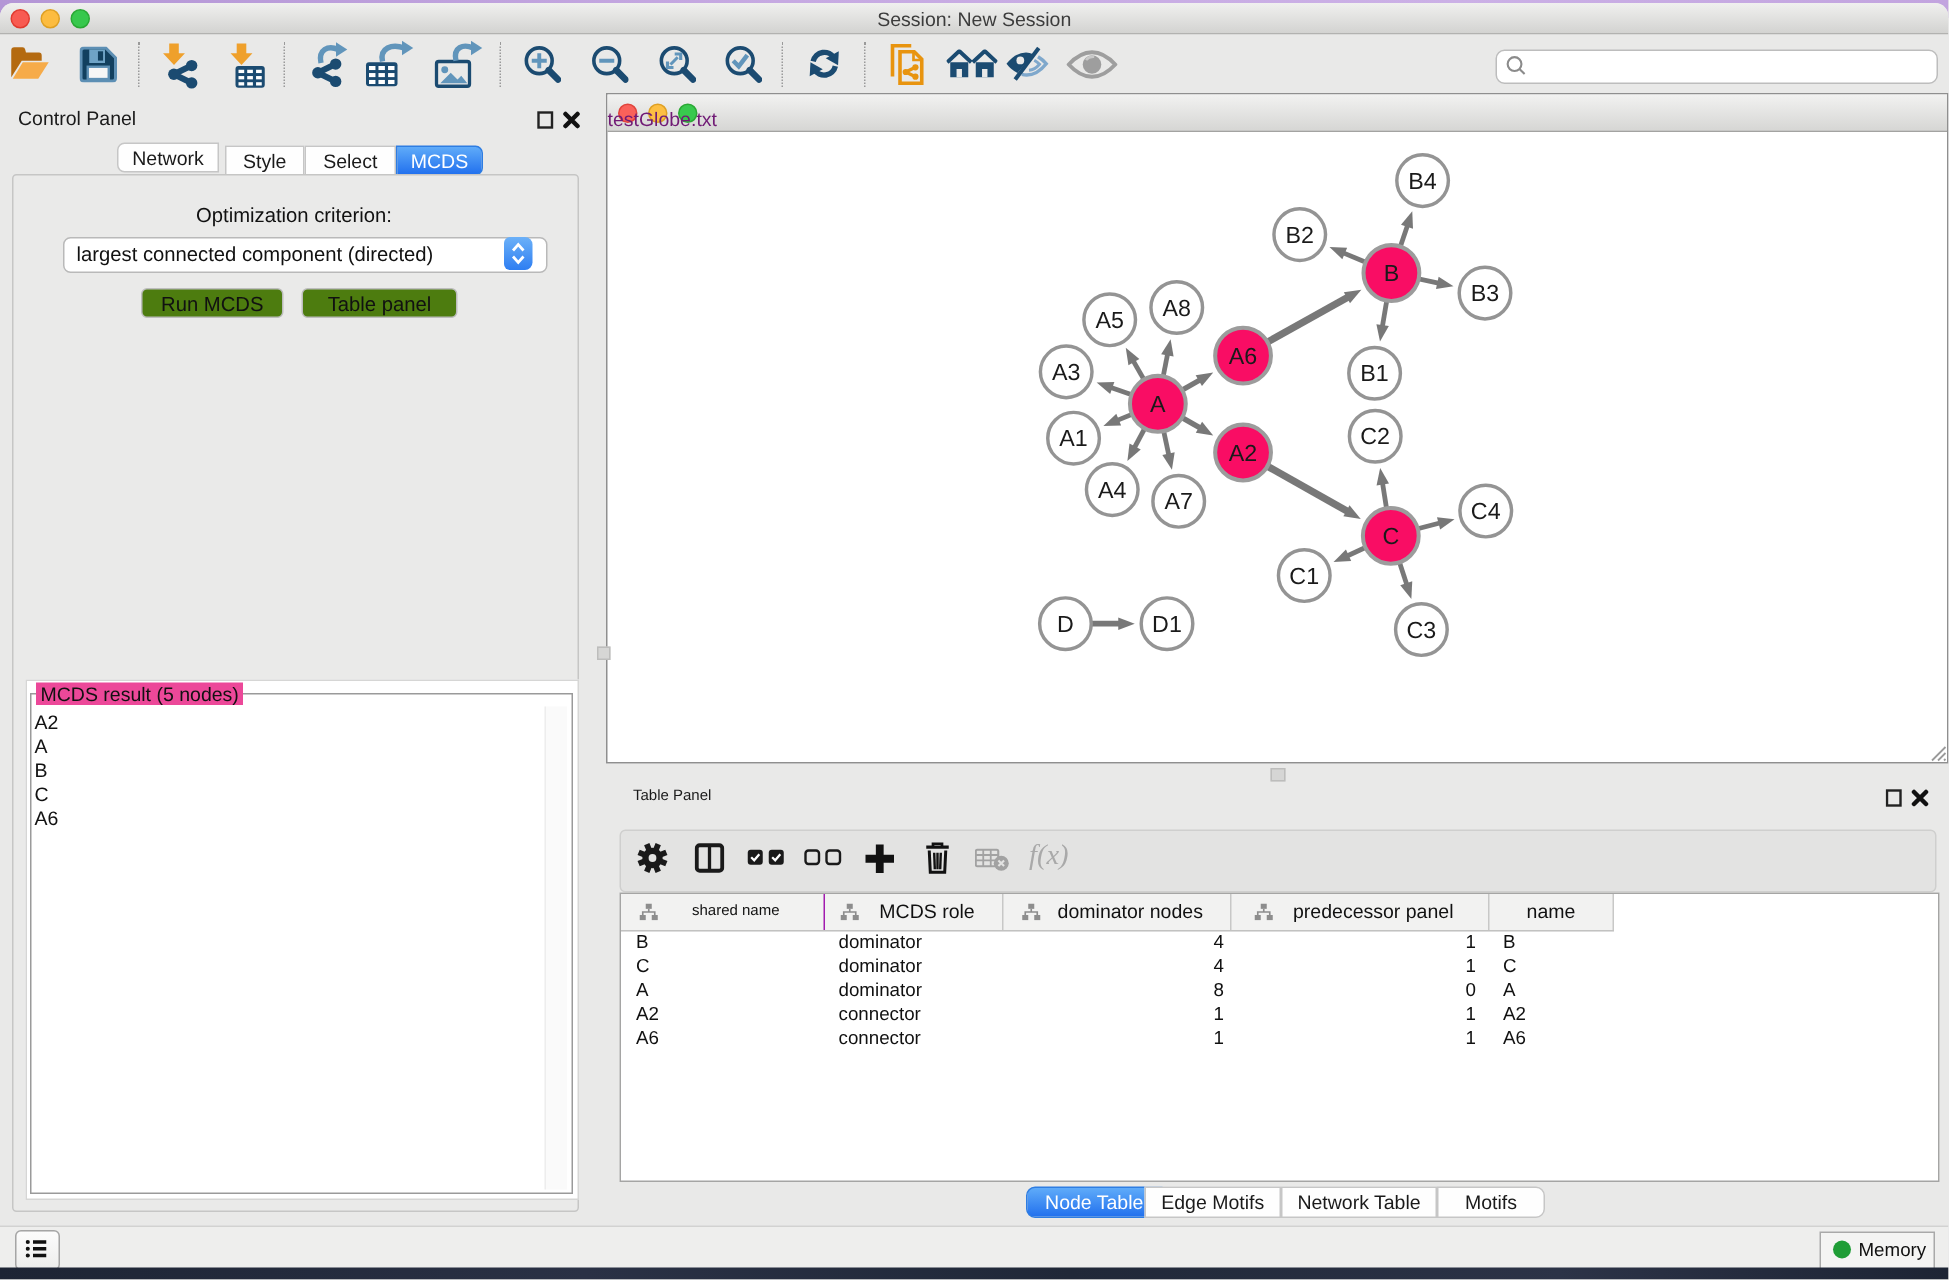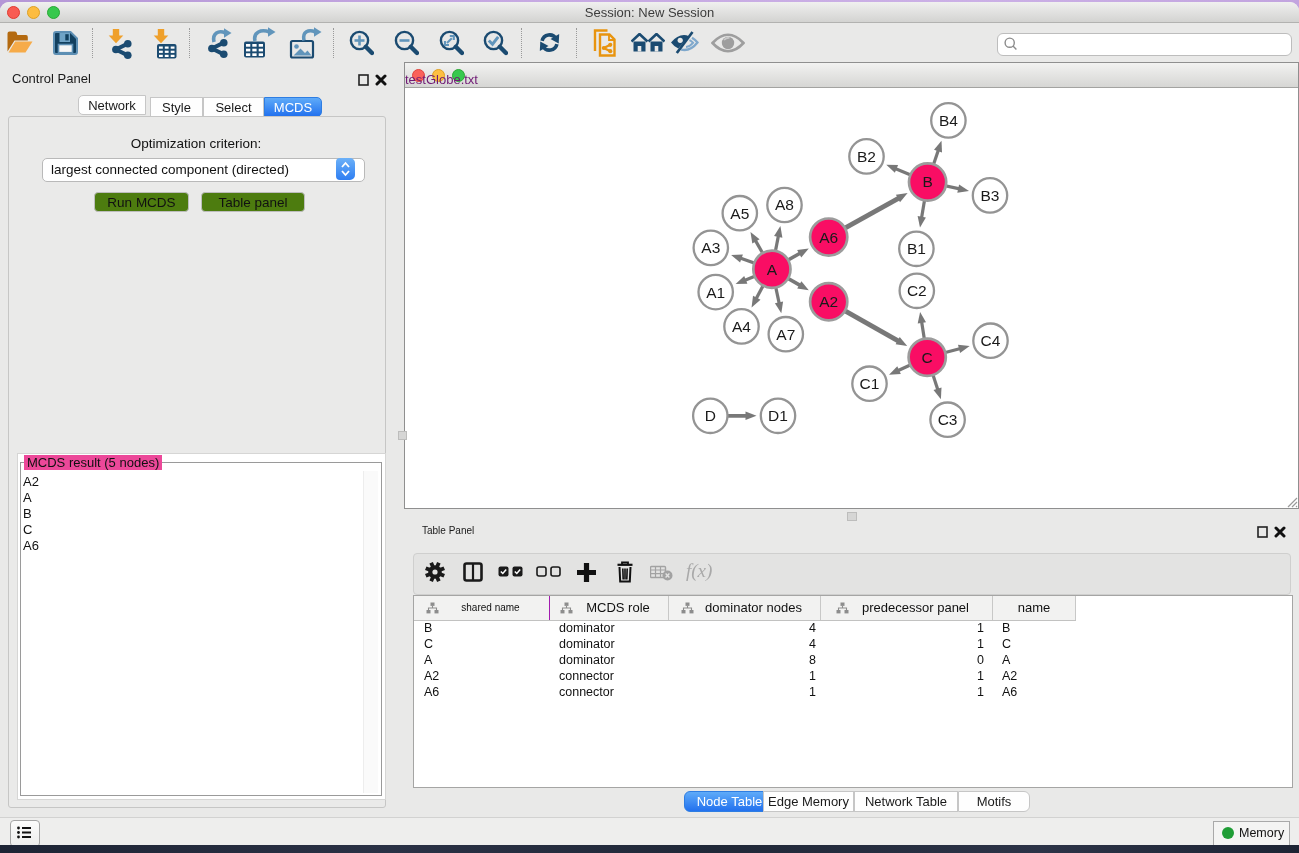--- a/index.html
+++ b/index.html
@@ -385,21 +385,21 @@
 <div class="abs" style="left:559px;top:669px;font-size:12.5px;color:#111">connector</div>
 <div class="abs" style="left:725px;top:669px;width:91px;text-align:right;font-size:12.5px;color:#111">1</div>
 <div class="abs" style="left:893px;top:669px;width:91px;text-align:right;font-size:12.5px;color:#111">1</div>
 <div class="abs" style="left:1002px;top:669px;font-size:12.5px;color:#111">A2</div>
 <div class="abs" style="left:424px;top:685px;font-size:12.5px;color:#111">A6</div>
 <div class="abs" style="left:559px;top:685px;font-size:12.5px;color:#111">connector</div>
 <div class="abs" style="left:725px;top:685px;width:91px;text-align:right;font-size:12.5px;color:#111">1</div>
 <div class="abs" style="left:893px;top:685px;width:91px;text-align:right;font-size:12.5px;color:#111">1</div>
 <div class="abs" style="left:1002px;top:685px;font-size:12.5px;color:#111">A6</div>
 <div class="abs tab sel" style="left:672px;top:791px;width:91px;height:21px;border-radius:6px 0 0 6px;margin-left:12px;">Node Table</div>
-<div class="abs tab" style="left:763px;top:791px;width:91px;height:21px;">Edge Memory</div>
+<div class="abs tab" style="left:763px;top:791px;width:91px;height:21px;">Edge Motifs</div>
 <div class="abs tab" style="left:854px;top:791px;width:104px;height:21px;">Network Table</div>
 <div class="abs tab" style="left:958px;top:791px;width:72px;height:21px;border-radius:0 6px 6px 0;">Motifs</div>
 
 <div class="abs" style="left:0;top:817px;width:1299px;height:29px;background:#eeeeed;border-top:1px solid #d2d2d1"></div>
 <div class="abs" style="left:10px;top:820px;width:28px;height:25px;background:linear-gradient(#fcfcfc,#ededec);border:1px solid #a5a5a5;border-radius:4px"></div>
 <svg class="abs" style="left:17px;top:826px" width="14" height="13" viewBox="0 0 14 13">
 <circle cx="1.5" cy="2" r="1.4" fill="#111"></circle>
     <circle cx="1.5" cy="6.5" r="1.4" fill="#111"></circle>
     <circle cx="1.5" cy="11" r="1.4" fill="#111"></circle>
 <path d="M 5 2 H 14 M 5 6.5 H 14 M 5 11 H 14" stroke="#111" stroke-width="2.2"></path>

